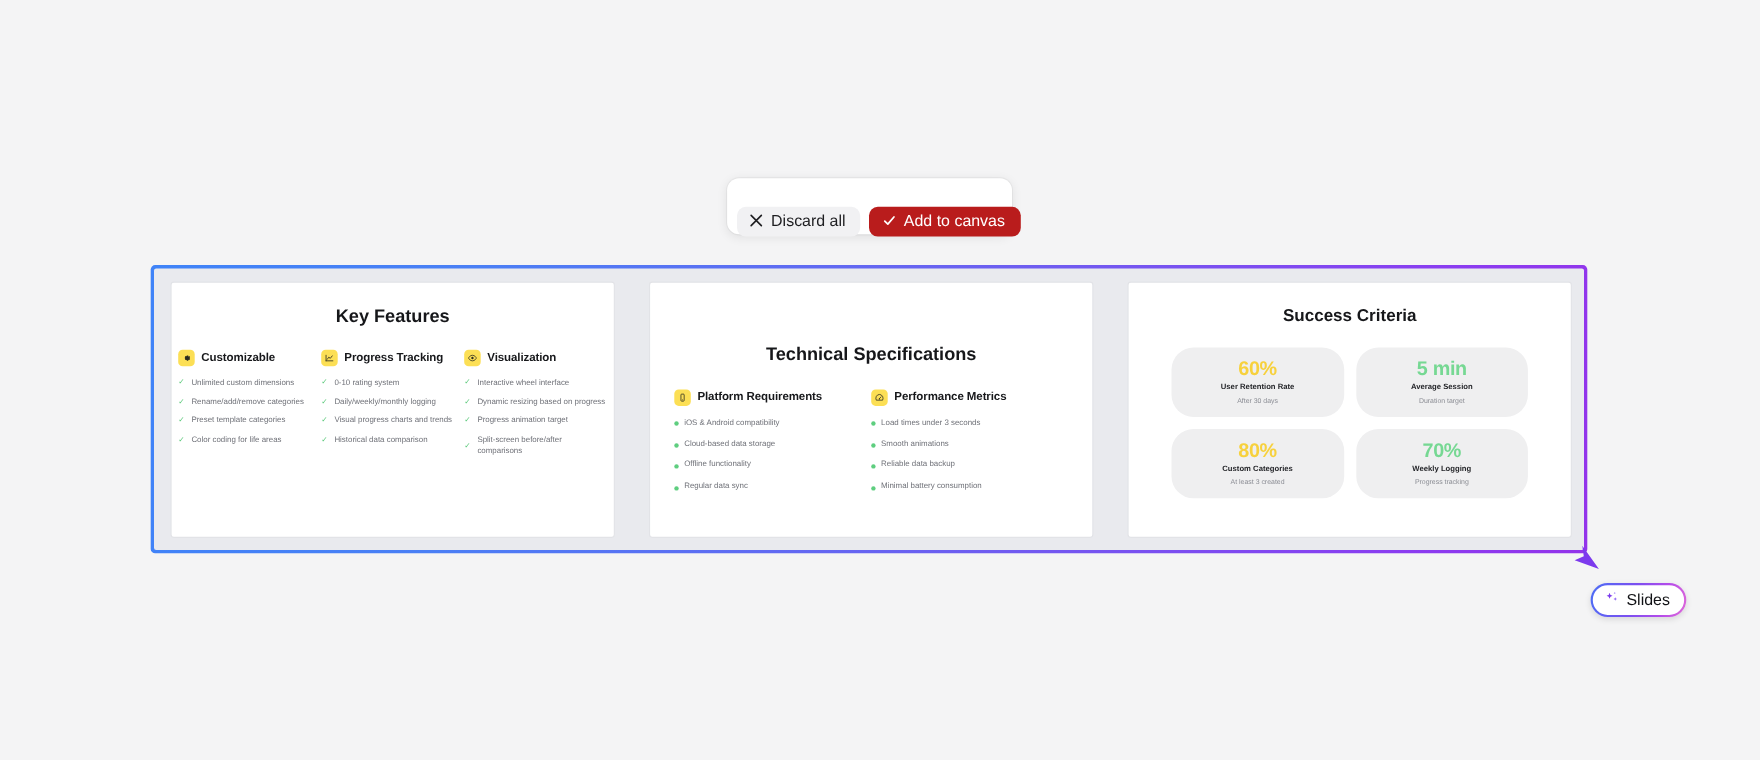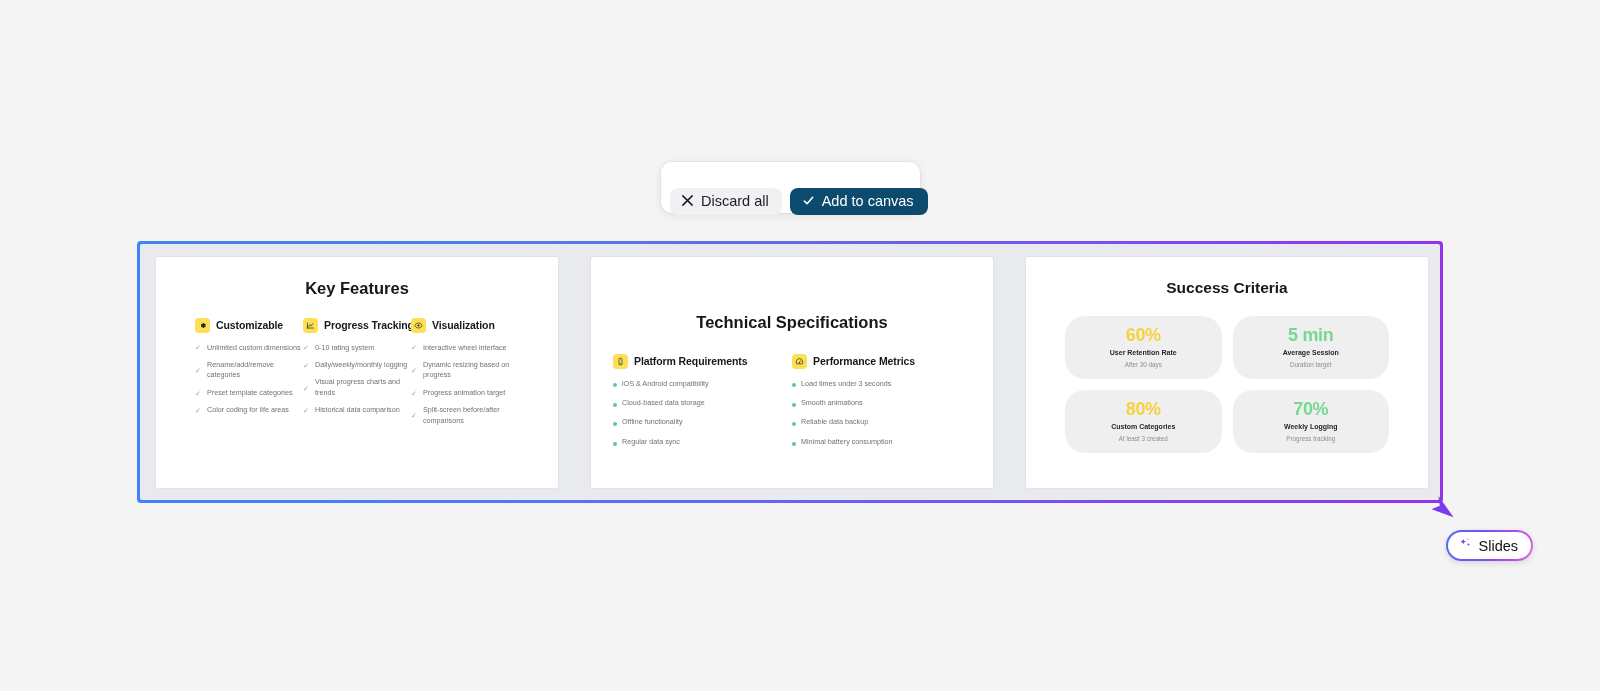--- a/index.html
+++ b/index.html
@@ -39,21 +39,21 @@
     font-family: "Liberation Sans", sans-serif;
     white-space: nowrap;
     margin-top: 27px;
   }
   #discard-all-button {
     background: #f1f1f3;
     color: #1d1d20;
     padding: 0 13px 0 11px;
   }
   #add-to-canvas-button {
-    background: #0c4a6e;
+    background: #b91c1c;
     color: #ffffff;
     padding: 0 14px 0 12px;
     font-weight: 400;
   }
   .glyph { font-size: 14px; line-height: 1; display: block; }
 
   
   #selection-frame {
     position: absolute;
     left: 137px;
@@ -85,21 +85,21 @@
     position: relative;
     overflow: hidden;
   }
   .slide-title {
     text-align: center;
     font-weight: bold;
     color: #16171a;
   }
 
   
-  .cols { display: flex; padding: 0 39px; gap: 0; }
+  .cols { display: flex; padding: 0 6px; gap: 0; }
   .col { flex: 1 1 0; min-width: 0; }
   .col-head {
     display: flex;
     align-items: center;
     gap: 6px;
     margin-bottom: 10px;
   }
   .icon-badge {
     width: 15px; height: 15px;
     background: #fcdf55;

